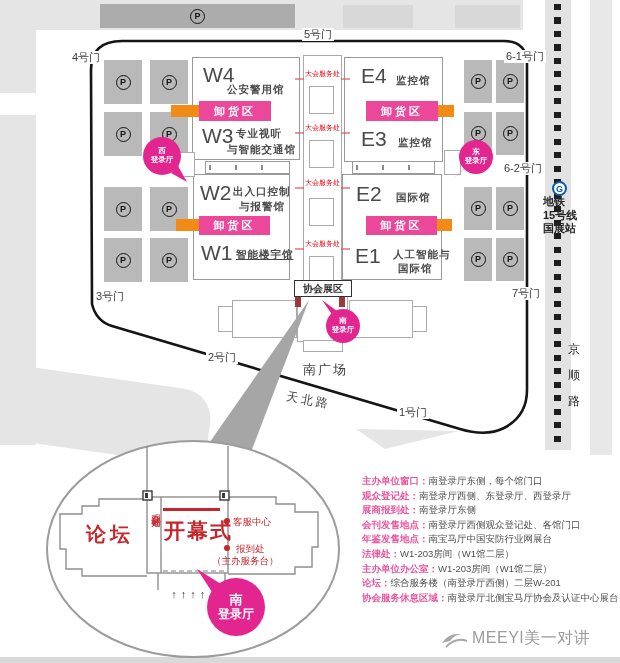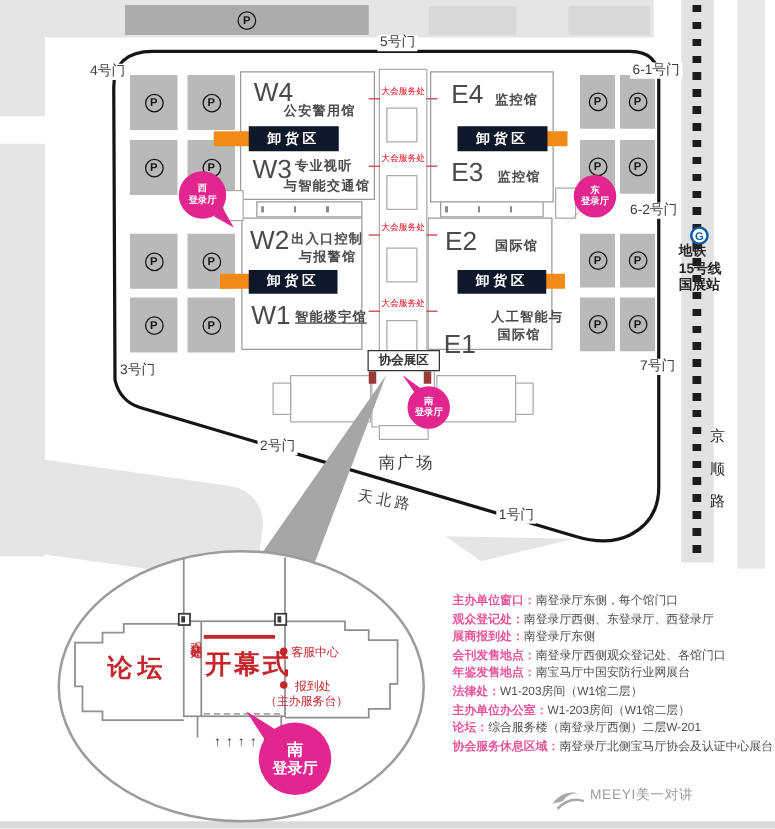--- a/index.html
+++ b/index.html
@@ -1,21 +1,21 @@
 <!DOCTYPE html>
 <html><head>
 <meta charset="utf-8">
 <style>
   html,body{margin:0;padding:0;background:#fff;font-family:"Liberation Sans","DejaVu Sans",sans-serif;}
   #stage{position:relative;width:620px;height:663px;background:#fff;overflow:hidden;}
   .a{position:absolute;}
   .road{position:absolute;background:#E5E5E5;}
   .block{position:absolute;background:#fff;border:1.5px solid #9A9A9A;box-sizing:border-box;}
   .room{position:absolute;background:#fff;border:1px solid #ABABAB;box-sizing:border-box;}
-  .strip{position:absolute;background:#0f172a;color:#fff;font-weight:bold;font-size:11px;text-align:center;letter-spacing:3px;}
+  .strip{position:absolute;background:#ec4899;color:#fff;font-weight:bold;font-size:11px;text-align:center;letter-spacing:3px;}
   .tab{position:absolute;background:#F28A18;}
   .code{position:absolute;font-weight:normal;color:#4A4A4A;font-size:21px;line-height:1;}
   .hname{position:absolute;font-weight:bold;color:#4A4A4A;font-size:10.5px;line-height:1;letter-spacing:1px;}
   .svc{position:absolute;left:303px;width:39px;text-align:center;font-size:7px;color:#E60012;line-height:1;}
   .gate{position:absolute;font-size:11px;color:#3A3A3A;background:#fff;padding:0 2px;line-height:13px;white-space:nowrap;}
   .pinkc{position:absolute;background:#E3268F;border-radius:50%;color:#fff;font-weight:bold;display:flex;flex-direction:column;align-items:center;justify-content:center;text-align:center;line-height:1.15;}
   .p-spot{position:absolute;background:#B9B9B9;display:flex;align-items:center;justify-content:center;}
   .p-badge{width:13px;height:13px;border:1.3px solid #141414;border-radius:50%;font-size:9px;font-weight:bold;color:#141414;display:flex;align-items:center;justify-content:center;line-height:1;}
   .redt{position:absolute;color:#C5262C;}
   .dot{position:absolute;width:6px;height:6px;border-radius:50%;background:#C5262C;}
@@ -25,21 +25,21 @@
      background:repeating-linear-gradient(180deg,#1C1C1C 0 6px,transparent 6px 13.5px);}
   #metro-icon{position:absolute;left:552px;top:181px;width:15px;height:15px;border:2px solid #0A5BA8;border-radius:50%;
      background:#fff;color:#0A5BA8;font-size:9px;font-weight:bold;display:flex;align-items:center;justify-content:center;box-sizing:border-box;}
   #metro-text{position:absolute;left:543px;top:195px;font-size:11px;color:#262626;line-height:13.5px;font-weight:bold;}
   #jingshun{position:absolute;left:567px;top:341px;width:14px;font-size:12px;color:#262626;text-align:center;}
   #jingshun span{display:block;margin-bottom:9px;}
   #info-list{position:absolute;left:362px;top:474px;width:258px;}
   .info-row{line-height:14.6px;font-size:9.5px;white-space:nowrap;}
   .info-label{color:#E8549B;font-weight:bold;}
   .info-value{color:#4F4F4F;}
-  #footer-brand{position:absolute;left:472px;top:628px;font-size:11px;color:#9B9B9B;letter-spacing:0.5px;}
+  #footer-brand{position:absolute;left:472px;top:628px;font-size:16px;color:#9B9B9B;letter-spacing:0.5px;}
   .conn{position:absolute;background:#fff;border:1.3px solid #9A9A9A;box-sizing:border-box;
      background-image:repeating-linear-gradient(90deg,#8A8A8A 0 2px,transparent 2px 26px);
      background-size:92% 5px;background-position:center;background-repeat:no-repeat;}
   svg{position:absolute;left:0;top:0;pointer-events:none;}
 </style>
 </head>
 <body>
 
 <div id="stage">
 
@@ -200,21 +200,21 @@
   <div class="hname" style="left:233px;top:186px;">出入口控制</div>
   <div class="hname" style="left:239px;top:201px;">与报警馆</div>
   <div class="code" style="left:201px;top:242px;">W1</div>
   <div class="hname" style="left:236px;top:249px;text-decoration:underline;">智能楼宇馆</div>
   <div class="code" style="left:361px;top:65px;">E4</div>
   <div class="hname" style="left:396px;top:75px;">监控馆</div>
   <div class="code" style="left:361px;top:128px;">E3</div>
   <div class="hname" style="left:398px;top:137px;">监控馆</div>
   <div class="code" style="left:356px;top:183px;">E2</div>
   <div class="hname" style="left:396px;top:192px;">国际馆</div>
-  <div class="code" style="left:355px;top:245px;margin-top:20px;">E1</div>
+  <div class="code" style="left:355px;top:245px;">E1</div>
   <div class="hname" style="left:393px;top:249px;">人工智能与</div>
   <div class="hname" style="left:398px;top:263px;">国际馆</div>
 
   <div class="svc" style="top:70px;">大会服务处</div>
   <div class="svc" style="top:124px;">大会服务处</div>
   <div class="svc" style="top:179px;">大会服务处</div>
   <div class="svc" style="top:240px;">大会服务处</div>
 
   <div class="pinkc" style="left:143px;top:137px;width:38px;height:38px;font-size:7.5px;">
     <span>西</span>

